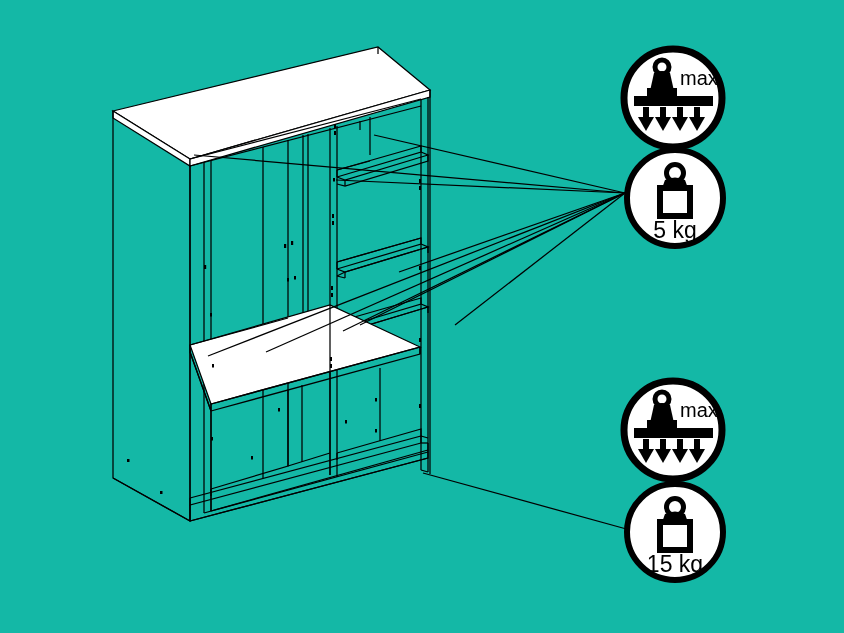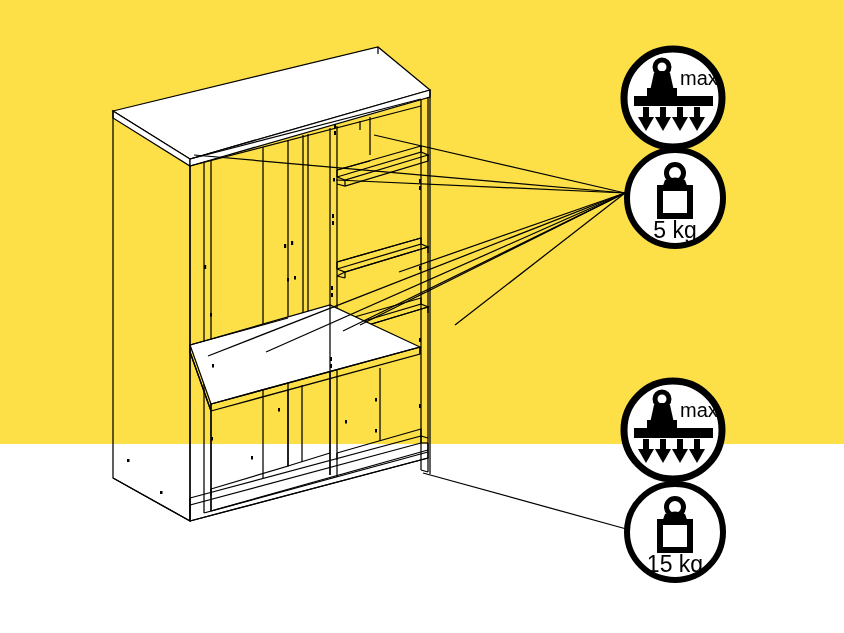--- a/index.html
+++ b/index.html
@@ -1,18 +1,18 @@
 <!DOCTYPE html>
 <html><head>
 <meta charset="utf-8">
 <style>
   html,body{margin:0;padding:0;background:#ffffff;}
   body{width:844px;height:633px;overflow:hidden;
        font-family:"Liberation Sans",sans-serif;-webkit-font-smoothing:antialiased;}
-  #stage{position:relative;width:844px;height:444px;background:#fde047;}
+  #stage{position:relative;width:844px;height:633px;background:#14b8a6;}
   #stage svg{position:absolute;left:0;top:0;}
   .badge-label{font-family:"Liberation Sans",sans-serif;font-weight:400;}
 </style>
 </head>
 <body>
 
 <div id="stage">
 
   <svg width="844" height="633" viewBox="0 0 844 633">
     <g fill="none" stroke="#000000" stroke-width="1.25" stroke-linejoin="miter" stroke-linecap="butt">

